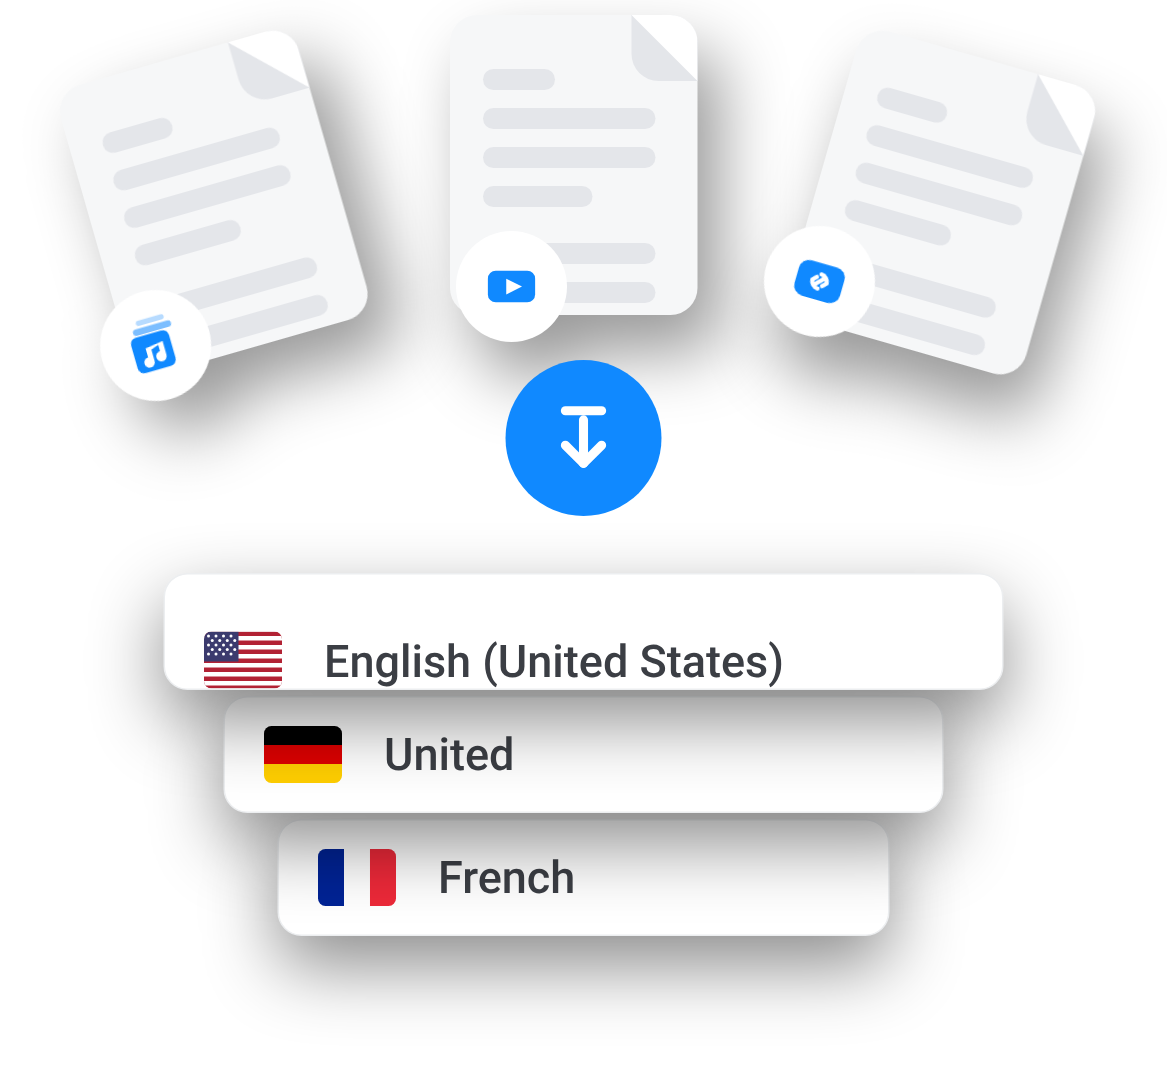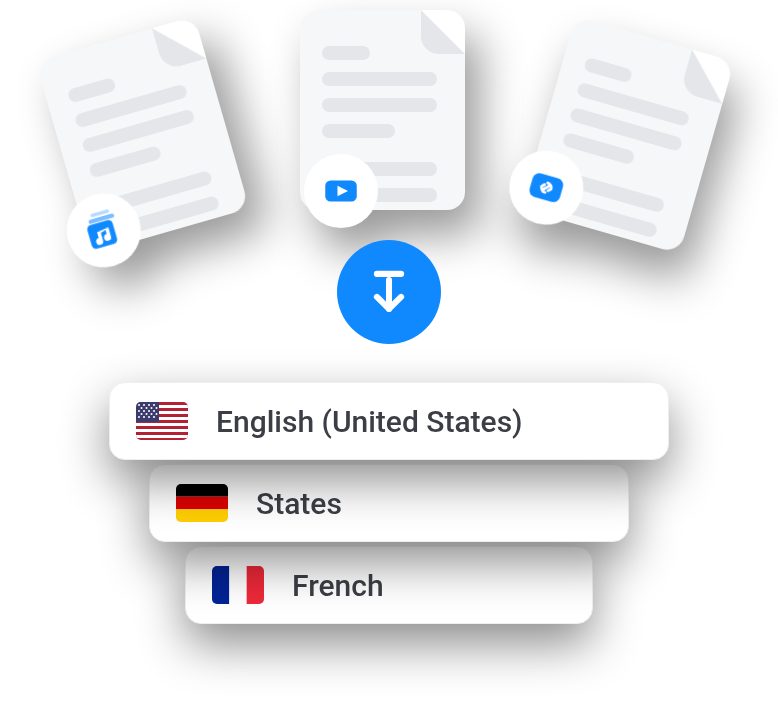--- a/index.html
+++ b/index.html
@@ -118,21 +118,21 @@
     height: 78px;
     display: flex;
     align-items: center;
     padding-left: 26px;
     font-size: 30px;
     font-weight: 500;
     color: #3b3e44;
     filter: drop-shadow(0 20px 24px rgba(0,0,0,0.45));
     margin-bottom: 4px;
   }
-  .lang:nth-child(1){ width: 560px; z-index: 4; }
+  .lang:nth-child(1){ width: 560px; z-index: 4; align-items: flex-end; }
   .lang:nth-child(2){ width: 480px; z-index: 3; }
   .lang:nth-child(3){ width: 408px; z-index: 2; }
   .lang:nth-child(4){ width: 376px; z-index: 1; }
 
   .flag {
     width: 52px;
     height: 38px;
     margin-right: 28px;
     border-radius: 5px;
     overflow: hidden;
@@ -253,21 +253,21 @@
 
 
   <div class="lang">
     <span class="flag">
       <svg viewBox="0 0 52 38">
         <rect width="52" height="12.67" y="0" fill="#000"></rect>
         <rect width="52" height="12.67" y="12.67" fill="#dd0000"></rect>
         <rect width="52" height="12.67" y="25.33" fill="#ffce00"></rect>
       </svg>
     </span>
-    <span>States</span>
+    <span>United</span>
   </div>
 
   <div class="lang">
     <span class="flag">
       <svg viewBox="0 0 52 38">
         <rect width="17.33" height="38" x="0" fill="#002395"></rect>
         <rect width="17.33" height="38" x="17.33" fill="#ffffff"></rect>
         <rect width="17.34" height="38" x="34.66" fill="#ed2939"></rect>
       </svg>
     </span>

